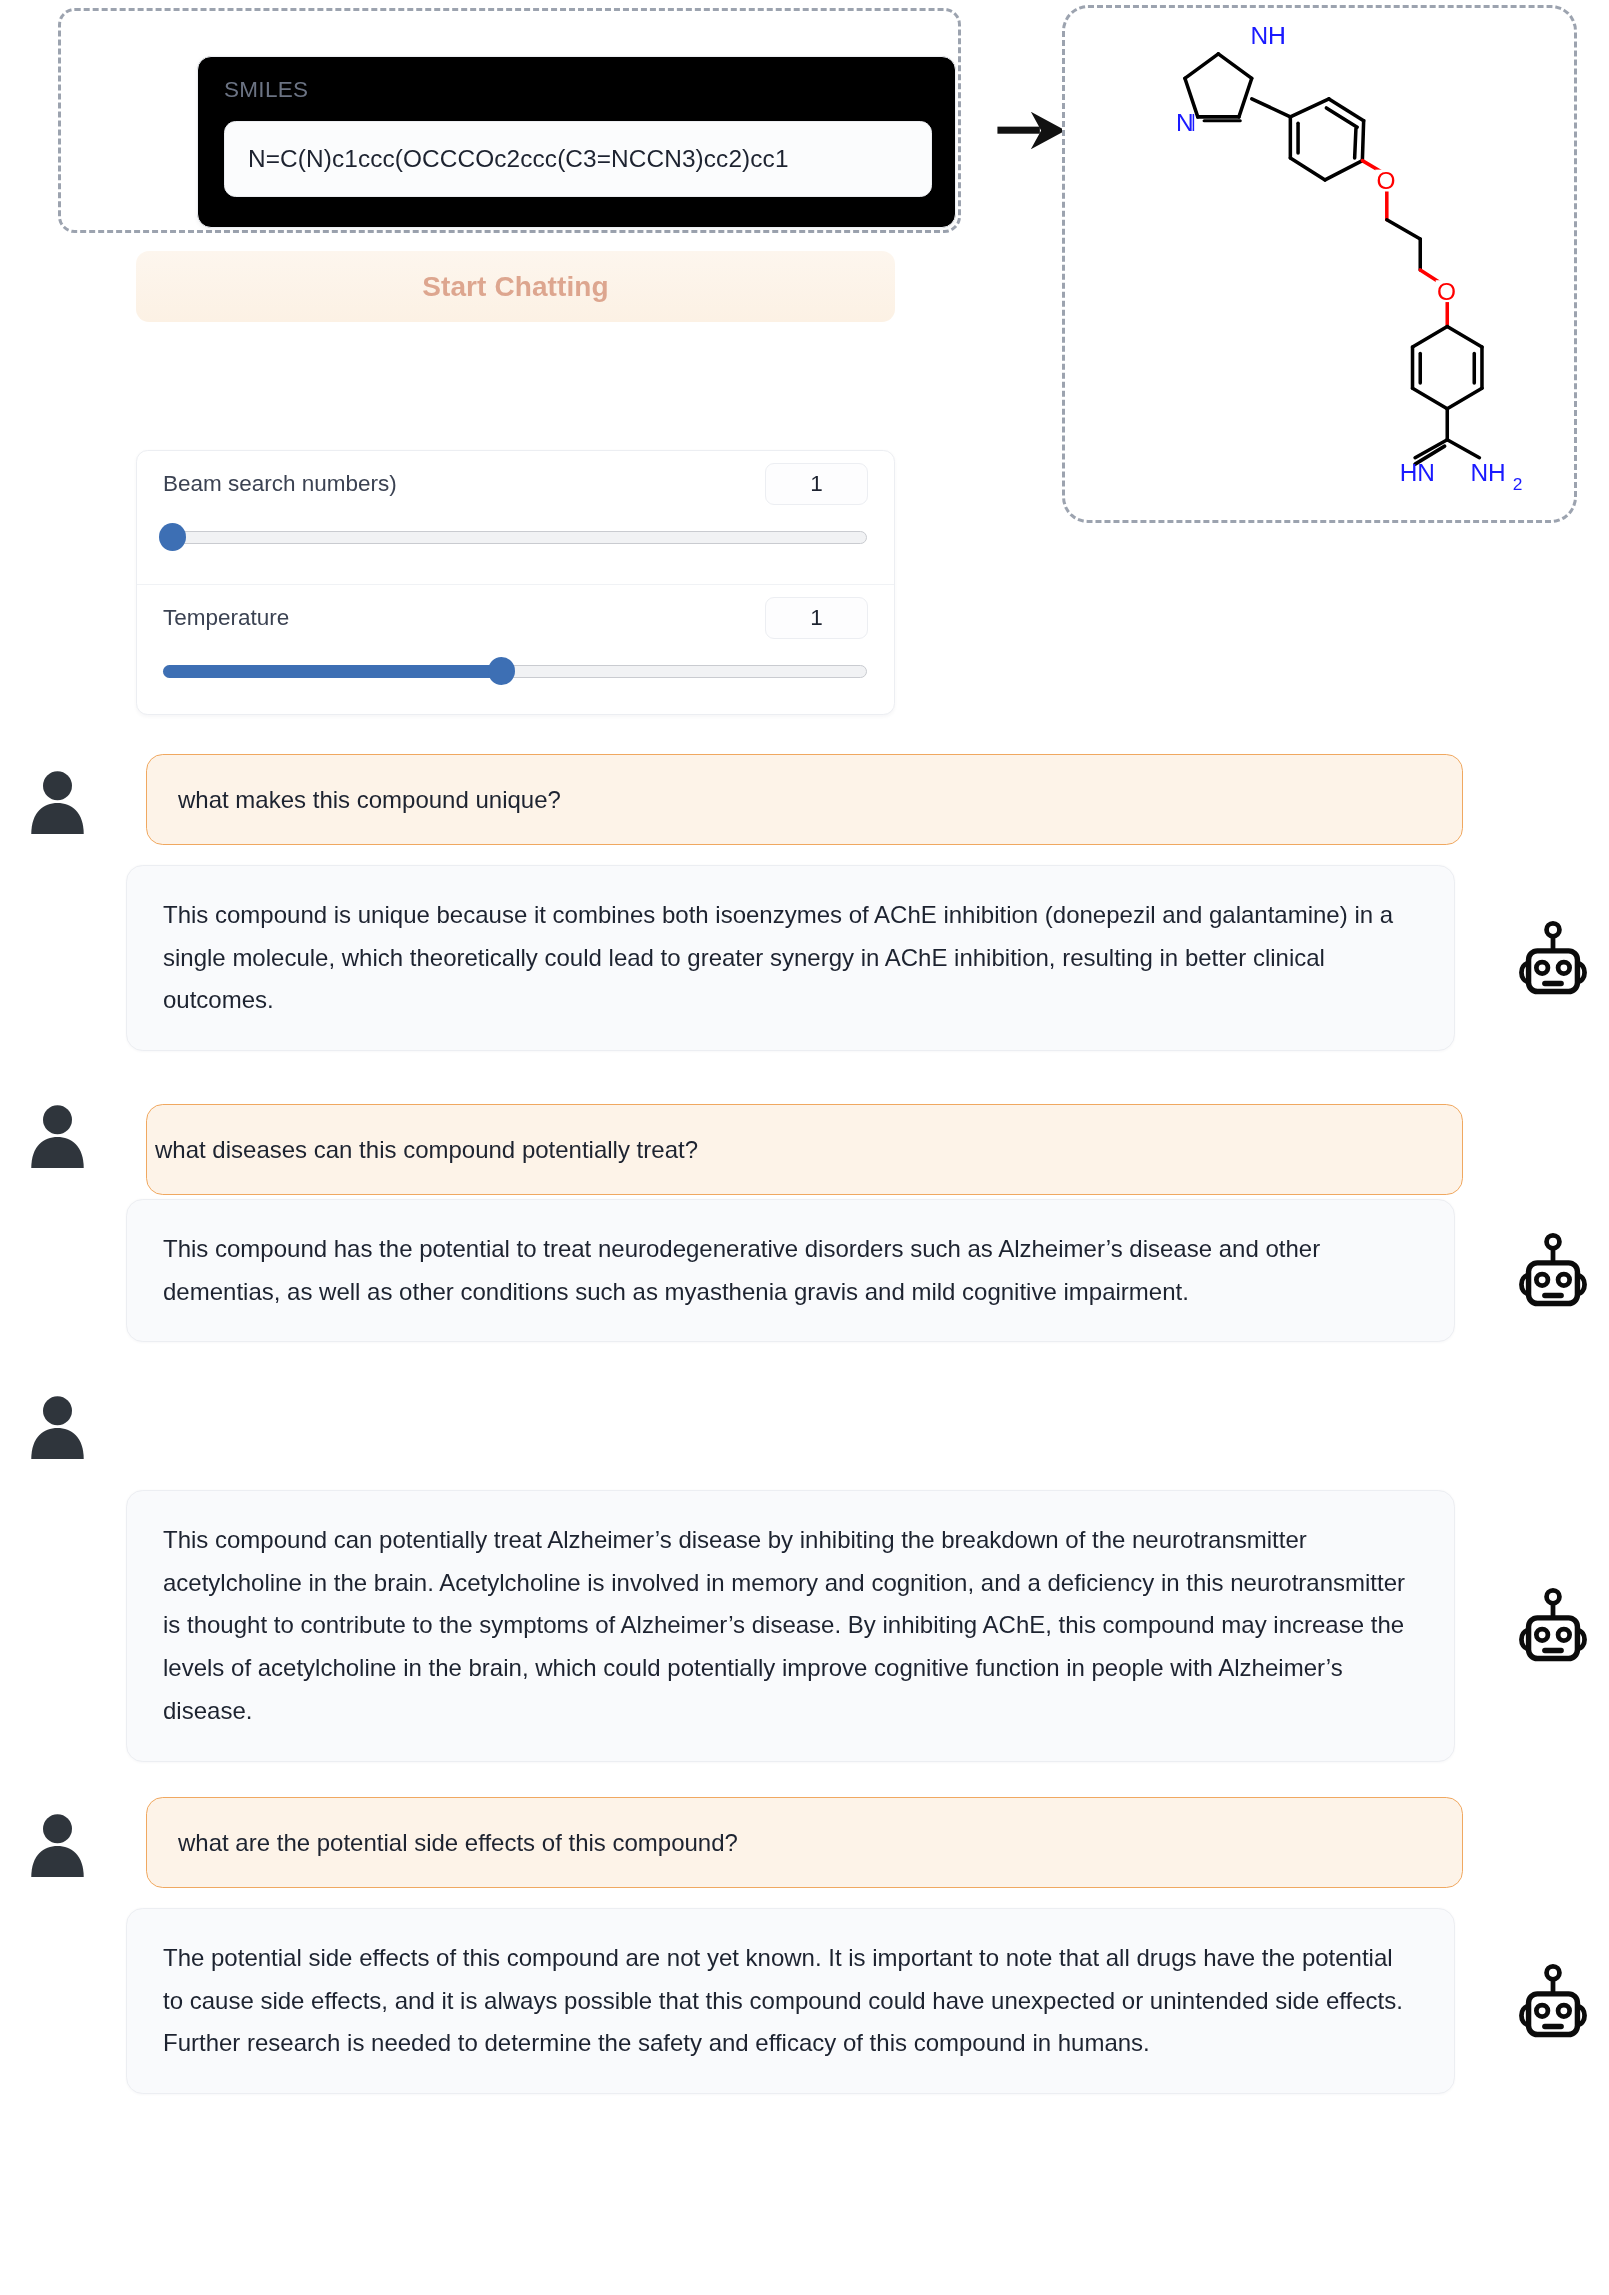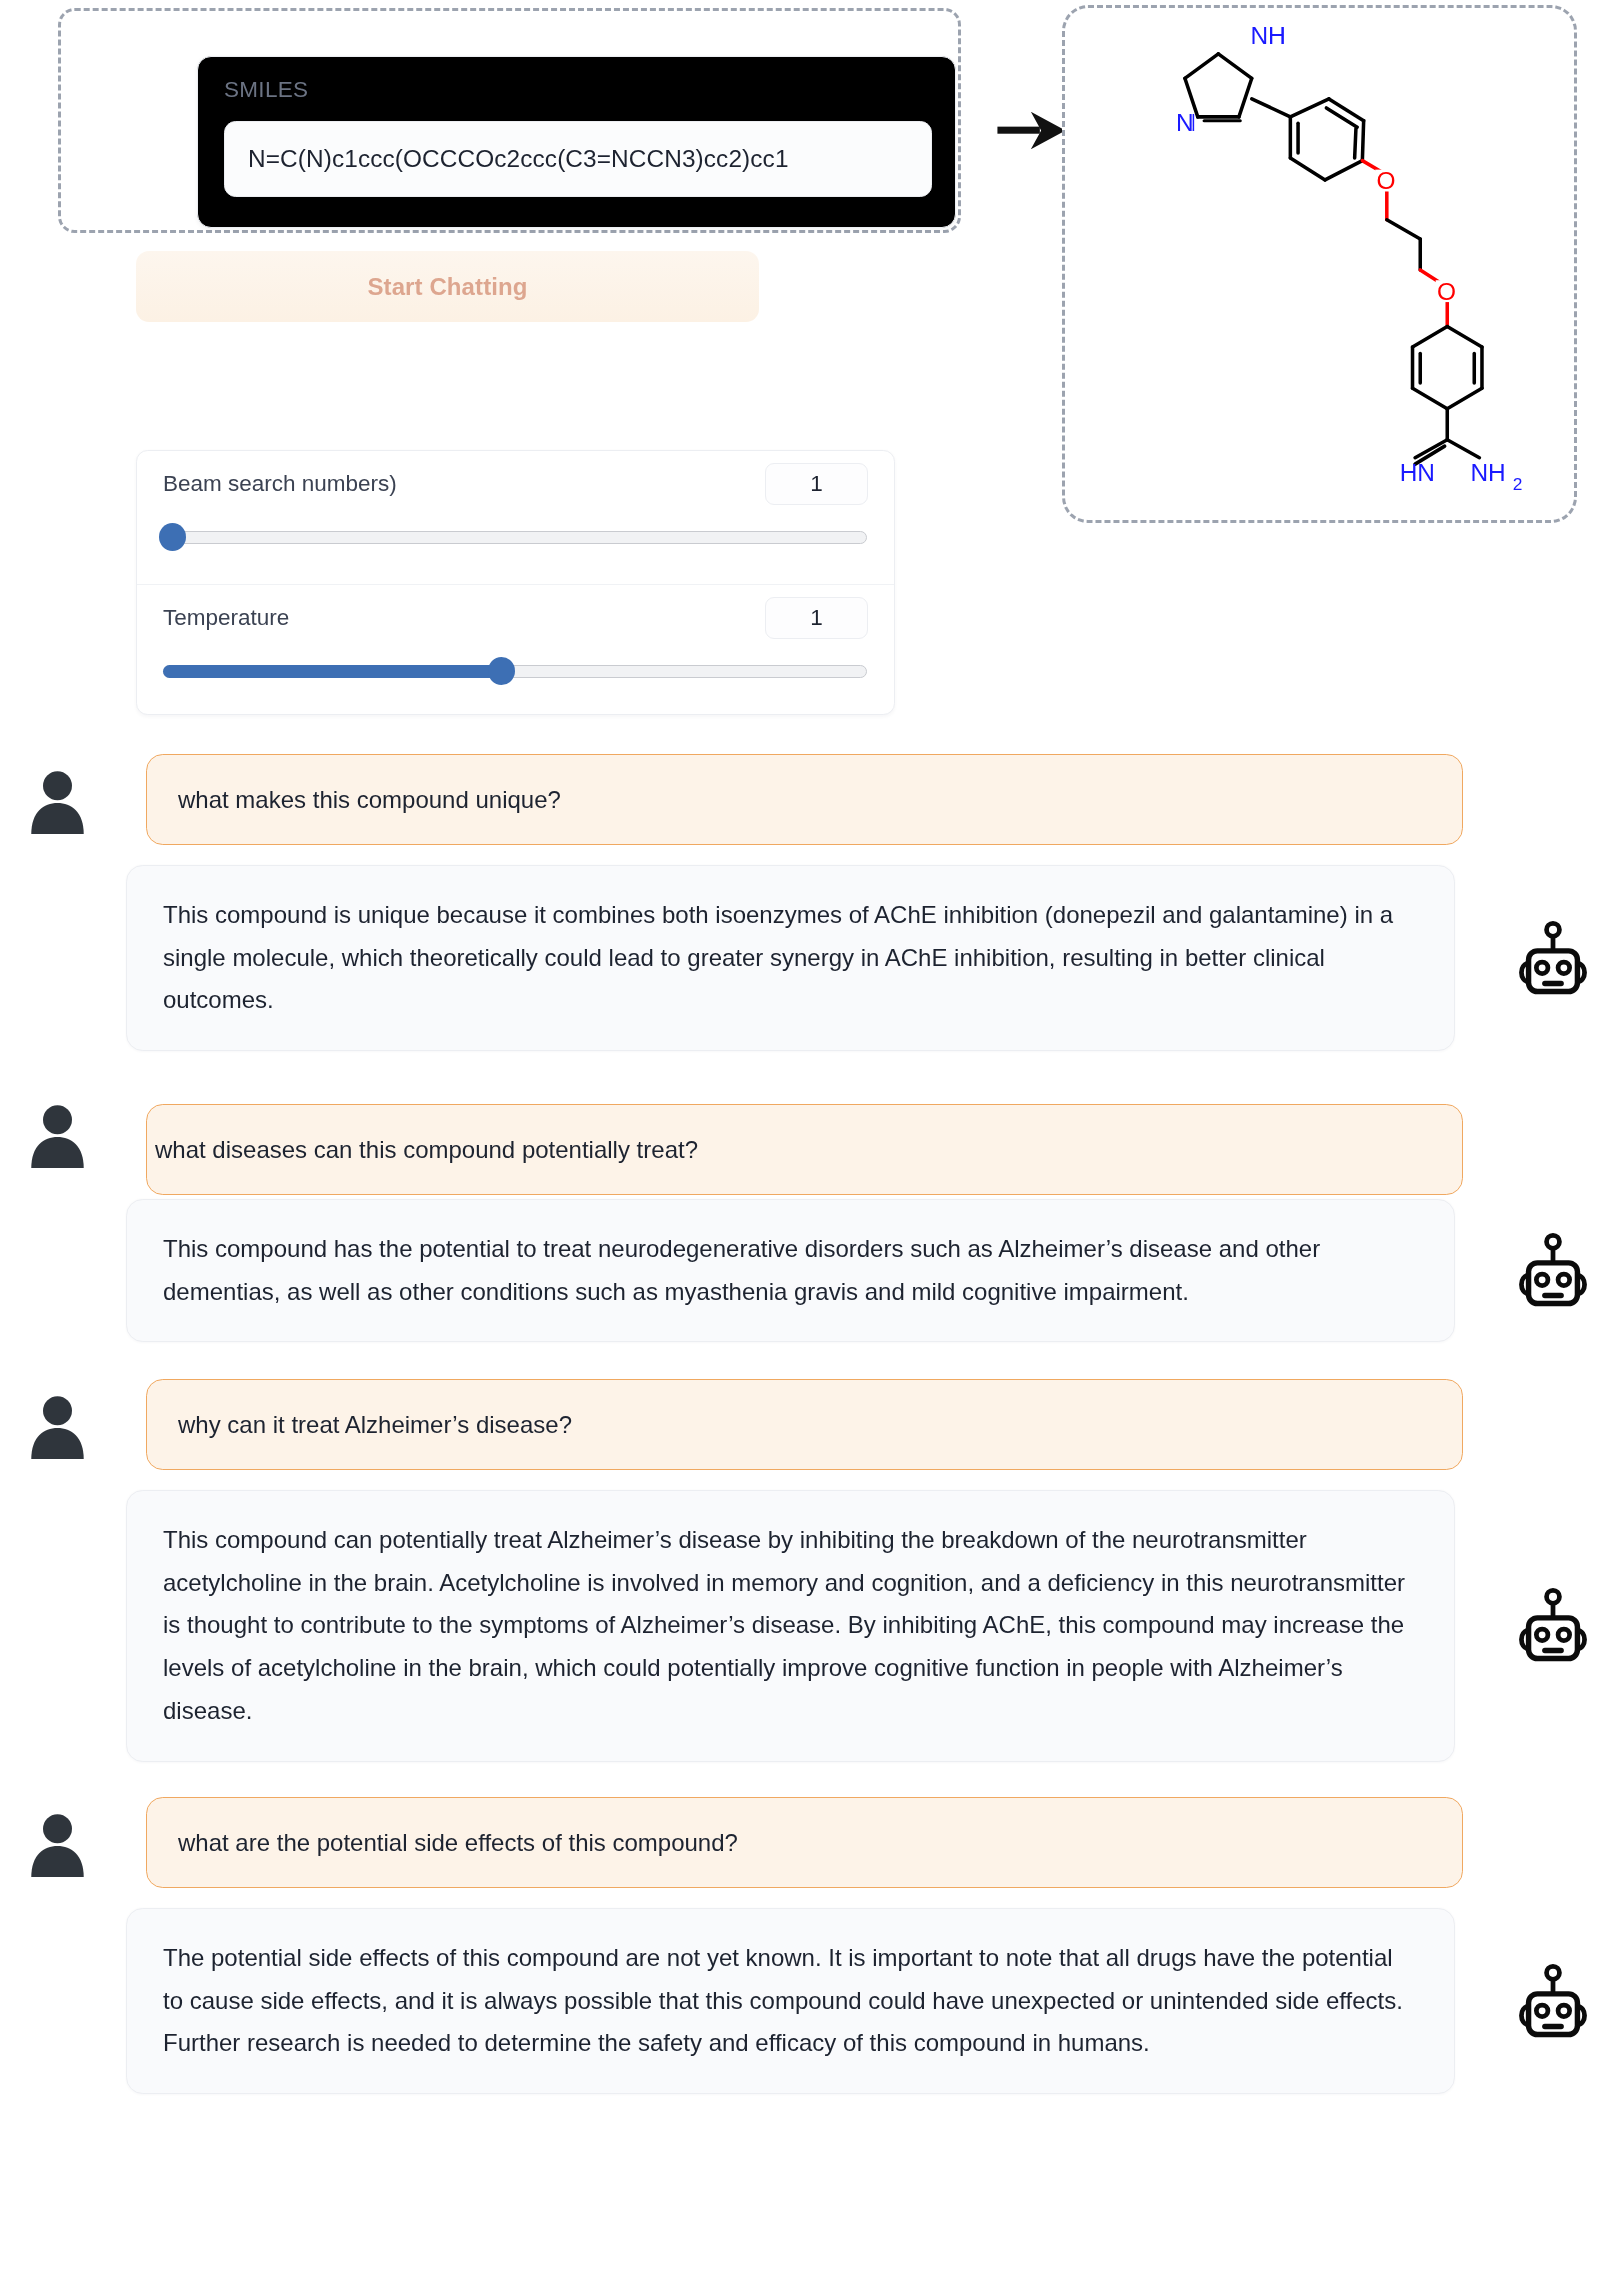--- a/index.html
+++ b/index.html
@@ -68,25 +68,25 @@
     border: 3.2px dashed #9ca3af;
     border-radius: 26px;
     background: #ffffff;
     overflow: hidden;
   }
   .mol-dashed-box svg { position: absolute; left: 13px; top: 6.4px; width: 489px; height: 508px; }
 
   .btn-start {
     position: absolute;
     left: 136px; top: 251px;
-    width: 623px; height: 71px;
+    width: 759px; height: 71px;
     background: linear-gradient(180deg,#fdf6ee 0%, #fcf1e4 100%);
     border: none; border-radius: 13px;
     color: #dda68f;
-    font-size: 24px; font-weight: bold;
+    font-size: 28px; font-weight: bold;
     display: flex; align-items: center; justify-content: center;
     font-family: "Liberation Sans", sans-serif;
     letter-spacing: 0.1px;
   }
   .btn-restart {
     position: absolute;
     left: 136px; top: 358px;
     width: 759px; height: 72px;
     background: linear-gradient(180deg,#f3f5f9 0%, #e8ecf3 100%);
     border: 0.6px solid #e4e8ef; border-radius: 13px;
@@ -333,21 +333,20 @@
         </svg>
       </div>
     </div>
     <div class="turn" style="height: 382px; margin-bottom: 36px;">
       <div class="avatar-user" style="top: 11.3px;">
         <svg viewBox="0 0 100 100">
           <circle cx="50" cy="30" r="21" fill="currentColor"></circle>
           <path d="M12 100 C12 68 30 55 50 55 C70 55 88 68 88 100 Z" fill="currentColor"></path>
         </svg>
       </div>
-      <div class="bubble-user" style="top: 0px;">why can it treat Alzheimer’s disease?</div>
       <div class="bubble-bot" style="top: 111px;">This compound can potentially treat Alzheimer’s disease by inhibiting the breakdown of the neurotransmitter acetylcholine in the brain. Acetylcholine is involved in memory and cognition, and a deficiency in this neurotransmitter is thought to contribute to the symptoms of Alzheimer’s disease. By inhibiting AChE, this compound may increase the levels of acetylcholine in the brain, which could potentially improve cognitive function in people with Alzheimer’s disease.</div>
       <div class="avatar-bot" style="top: 209px;">
         <svg viewBox="0 0 120 112">
           <circle cx="60" cy="13" r="9.5" fill="none" stroke="currentColor" stroke-width="7"></circle>
           <line x1="60" y1="23" x2="60" y2="44" stroke="currentColor" stroke-width="7"></line>
           <rect x="24" y="44" width="72" height="60" rx="13" fill="none" stroke="currentColor" stroke-width="8"></rect>
           <path d="M24 62 C10 64 10 88 24 90" fill="none" stroke="currentColor" stroke-width="7"></path>
           <path d="M96 62 C110 64 110 88 96 90" fill="none" stroke="currentColor" stroke-width="7"></path>
           <circle cx="44" cy="69" r="8.5" fill="none" stroke="currentColor" stroke-width="7"></circle>
           <circle cx="76" cy="69" r="8.5" fill="none" stroke="currentColor" stroke-width="7"></circle>

